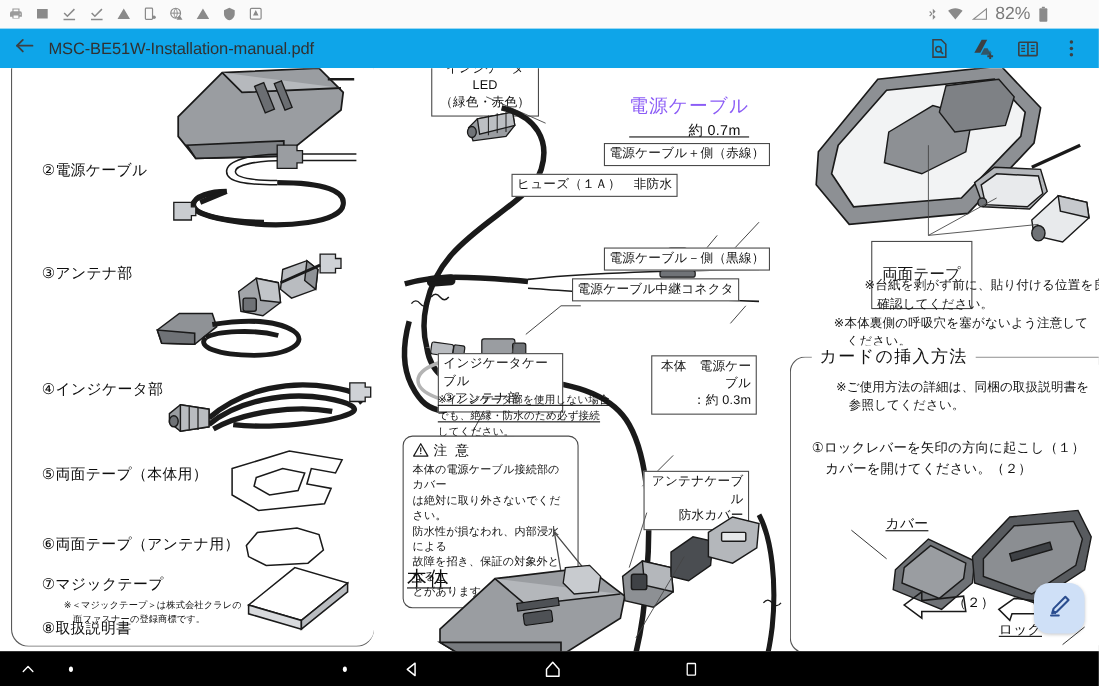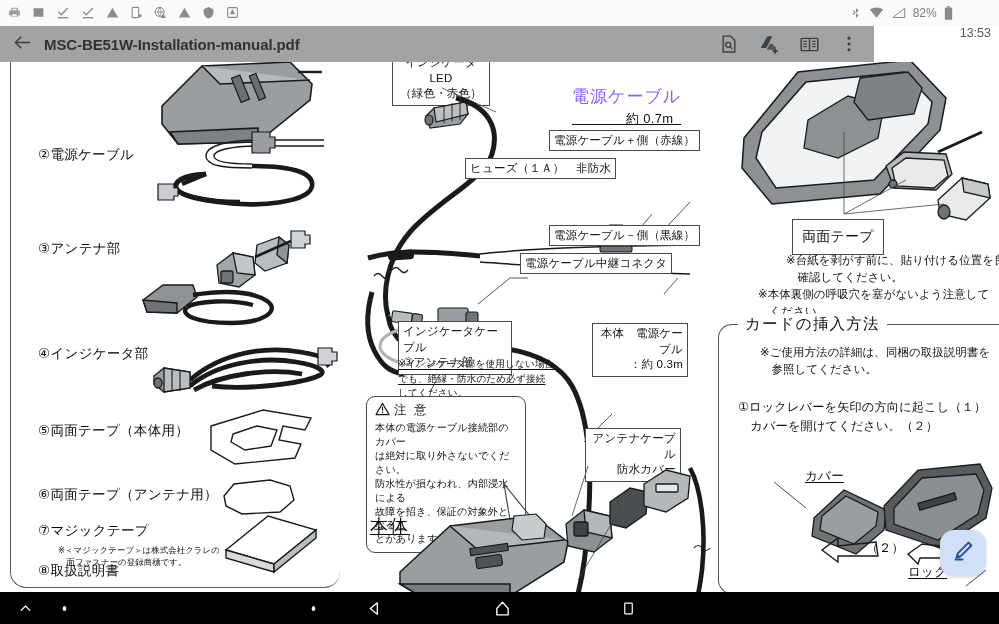--- a/index.html
+++ b/index.html
@@ -14,27 +14,27 @@
   
   .statusbar {
     position: absolute; top:0; left:0; width:999px; height:26px;
     background:#fafafa; display:flex; align-items:center;
     padding: 0 8px; border-bottom: 1px solid #fafafa;
   }
   .sb-left { display:flex; align-items:center; gap:11px; flex:1; }
   .sb-right { display:flex; align-items:center; gap:7px; }
   .sb-ico { color:#8a8a8a; display:inline-flex; align-items:center; justify-content:center; }
   .sb-ico svg { display:block; }
-  .sb-batt-text { font-size:12px; color:#7a7a7a; letter-spacing:0; }
+  .sb-batt-text { font-size:16px; color:#7a7a7a; letter-spacing:0; }
   .sb-clock { font-size:12.5px; color:#5a5a5a; font-weight:400;margin-top:40px; }
 
   
   .toolbar {
-    position:absolute; top:26px; left:0; width:874px; height:36px;
-    background:#a3a3a3; display:flex; align-items:center;font-weight:bold;
+    position:absolute; top:26px; left:0; width:999px; height:36px;
+    background:#0ea5e9; display:flex; align-items:center;
   }
   .tb-back { width:44px; display:flex; align-items:center; justify-content:center; cursor:pointer; }
   .tb-title { font-size:15px; color:#313131; letter-spacing:-0.1px; white-space:nowrap; }
   .tb-spacer { flex:1; }
   .tb-actions { display:flex; align-items:center; gap:14px; padding-right:12px; }
   .tb-ico { width:26px; height:26px; display:flex; align-items:center; justify-content:center; color:#3c4043; cursor:pointer; }
 
   
   .pageview {
     position:absolute; top:62px; left:0; width:999px; height:530px;
@@ -522,21 +522,21 @@
           <ellipse cx="212" cy="158" rx="6" ry="7" fill="#6f7276"></ellipse>
         </g>
         <path d="M206 98 l44 -20" stroke="#1a1a1a" stroke-width="3" fill="none"></path>
         <g stroke="#444" stroke-width="0.8" fill="none">
           <path d="M112 78 L112 160"></path>
           <path d="M112 160 L174 126"></path>
           <path d="M112 160 L212 150"></path>
         </g>
       </svg>
 
-      <div class="callout" style="left:792px; top:157px; font-size:14px; padding:8px 9px;">両面テープ</div>
+      <div class="callout" style="left:792px; top:157px; font-size:14px; padding:21px 9px;">両面テープ</div>
       <div class="note" style="left:758px; top:190px; width:236px; white-space:pre-line;margin-left:28px;">※台紙を剥がす前に、貼り付ける位置を良く
 　確認してください。</div>
       <div class="note" style="left:758px; top:224px; width:236px; white-space:pre-line;">※本体裏側の呼吸穴を塞がないよう注意して
 　ください。</div>
 
       <div class="section" style="left:718px; top:262px; width:281px; height:270px;"></div>
       <div class="section-title" style="left:738px; top:252px;">カードの挿入方法</div>
       <div class="note" style="left:760px; top:282px; width:240px; white-space:pre-line;">※ご使用方法の詳細は、同梱の取扱説明書を
 　参照してください。</div>
       <div class="note" style="left:738px; top:336px; width:256px; white-space:pre-line; font-size:12.2px; line-height:1.55;">①ロックレバーを矢印の方向に起こし（１）

